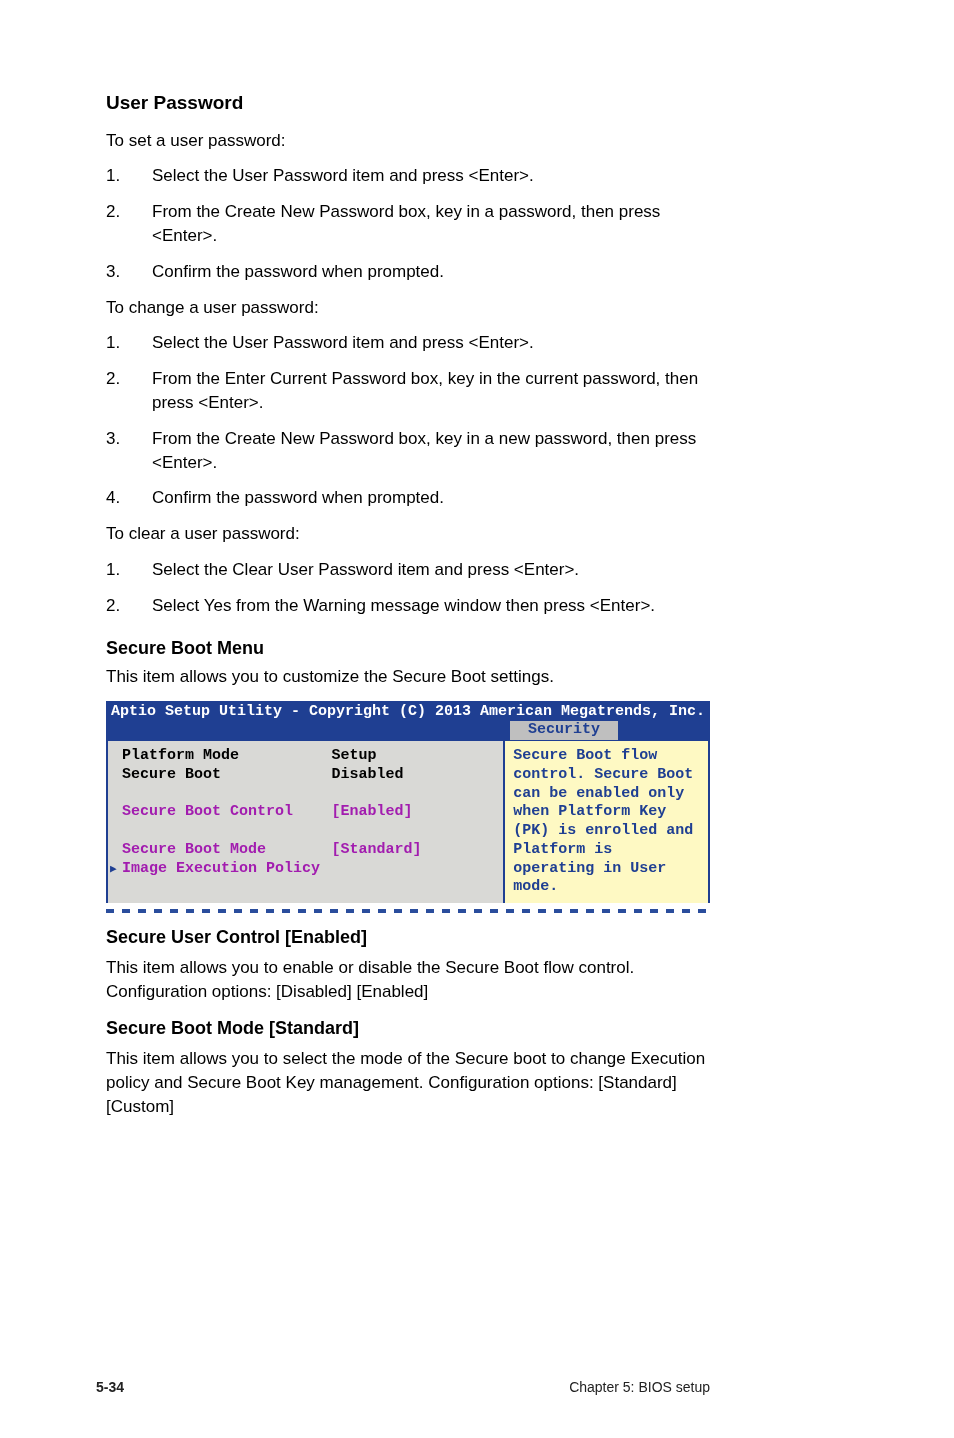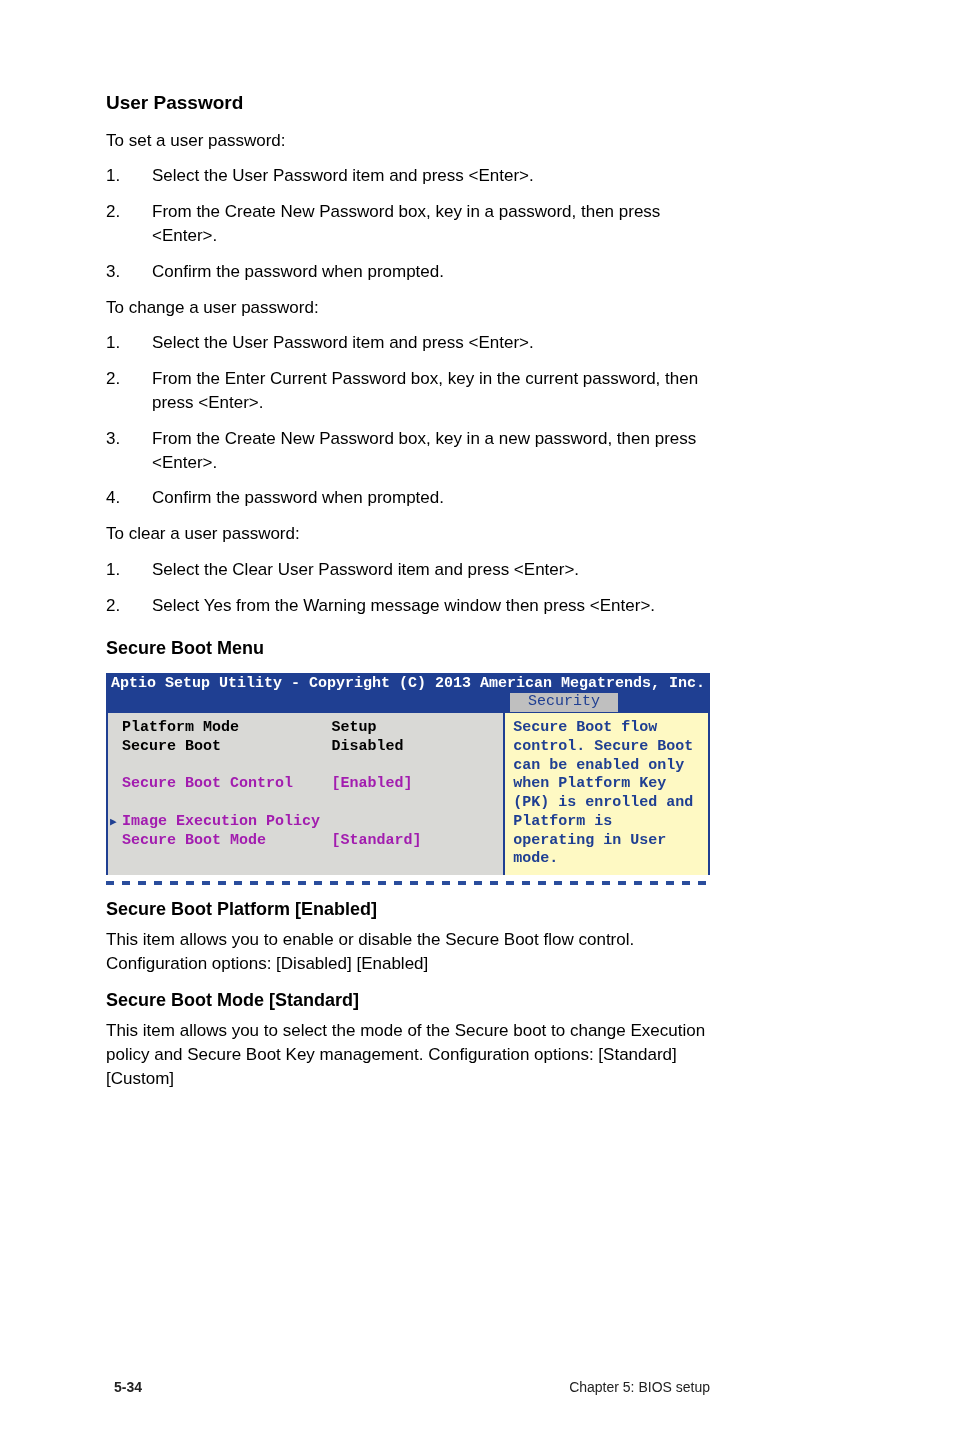--- a/index.html
+++ b/index.html
@@ -72,21 +72,21 @@
     text-align: center;
     padding: 2px 0 1px 0;
     font-weight: bold;
     position: relative;
   }
   .bios-tab {
     background: #bfbfbf;
     color: #1f3f92;
     display: inline-block;
     padding: 0 18px;
-    font-weight: normal;
+    font-weight: bold;
     margin-left: 10px;
   }
   .bios-body {
     display:flex;
     border-left:2px solid #1f3f92;
   }
   .bios-left {
     flex: 0 0 66%;
     background: #d9d9d6;
     padding: 6px 8px 6px 14px;
@@ -111,21 +111,21 @@
     color:#1f3f92;
     position:absolute;
     margin-left:-12px;
     font-size:11px;
     line-height:18px;
   }
   .arrow{position:relative;}
   .footer{
     position:absolute;
     bottom:40px;
-    left:114px;
+    left:96px;
     right:106px;
     display:flex;
     justify-content:space-between;
     font-size:14px;
     color:#222;
   }
   .footer .pn{font-weight:bold;}
 </style>
 </head>
 <body>
@@ -175,20 +175,21 @@
         <span class="num">1.</span>
         <span class="txt">Select the Clear User Password item and press &lt;Enter&gt;.</span>
       </li>
     <li>
         <span class="num">2.</span>
         <span class="txt">Select Yes from the Warning message window then press &lt;Enter&gt;.</span>
       </li>
   </ol>
 
   <div class="subhead">Secure Boot Menu</div>
+  <p class="tight">This item allows you to customize the Secure Boot settings.</p>
 
   <div class="bios-box">
     <div class="bios-head">
       <span>Aptio Setup Utility - Copyright (C) 2013 American Megatrends, Inc.</span><br>
       <span style="display:inline-block;width:50%;"></span><span class="bios-tab">Security</span>
     </div>
     <div class="bios-body">
       <div class="bios-left">
         <div class="bios-row">
             <span class="bios-label black">Platform Mode</span>
@@ -197,35 +198,35 @@
         <div class="bios-row">
             <span class="bios-label black">Secure Boot</span>
             <span class="bios-val black">Disabled</span>
           </div>
         <div class="bios-row">&nbsp;</div>
         <div class="bios-row">
             <span class="bios-label blue">Secure Boot Control</span>
             <span class="bios-val blue">[Enabled]</span>
           </div>
         <div class="bios-row">&nbsp;</div>
+        <div class="bios-row">
+            <span class="bios-label blue">Secure Boot Mode</span>
+            <span class="bios-val blue">[Standard]</span>
+          </div>
         <div class="bios-row arrow">
             <span class="bios-label blue">Image Execution Policy</span>
-          </div>
-        <div class="bios-row">
-            <span class="bios-label blue">Secure Boot Mode</span>
-            <span class="bios-val blue">[Standard]</span>
           </div>
       </div>
       <div class="bios-right">
         <span style="font-weight:bold;">Secure Boot flow control. Secure Boot can be enabled only when Platform Key (PK) is enrolled and Platform is operating in User mode.</span>
       </div>
     </div>
   </div>
 
-  <h4>Secure Boot Platform [Enabled]</h4>
+  <h4>Secure User Control [Enabled]</h4>
   <p>This item allows you to enable or disable the Secure Boot flow control. Configuration options: [Disabled] [Enabled]</p>
 
   <h4>Secure Boot Mode [Standard]</h4>
   <p>This item allows you to select the mode of the Secure boot to change Execution policy and Secure Boot Key management. Configuration options: [Standard] [Custom]</p>
 
   <div class="footer">
     <span class="pn">5-34</span>
     <span>Chapter 5: BIOS setup</span>
   </div>
 </div>

